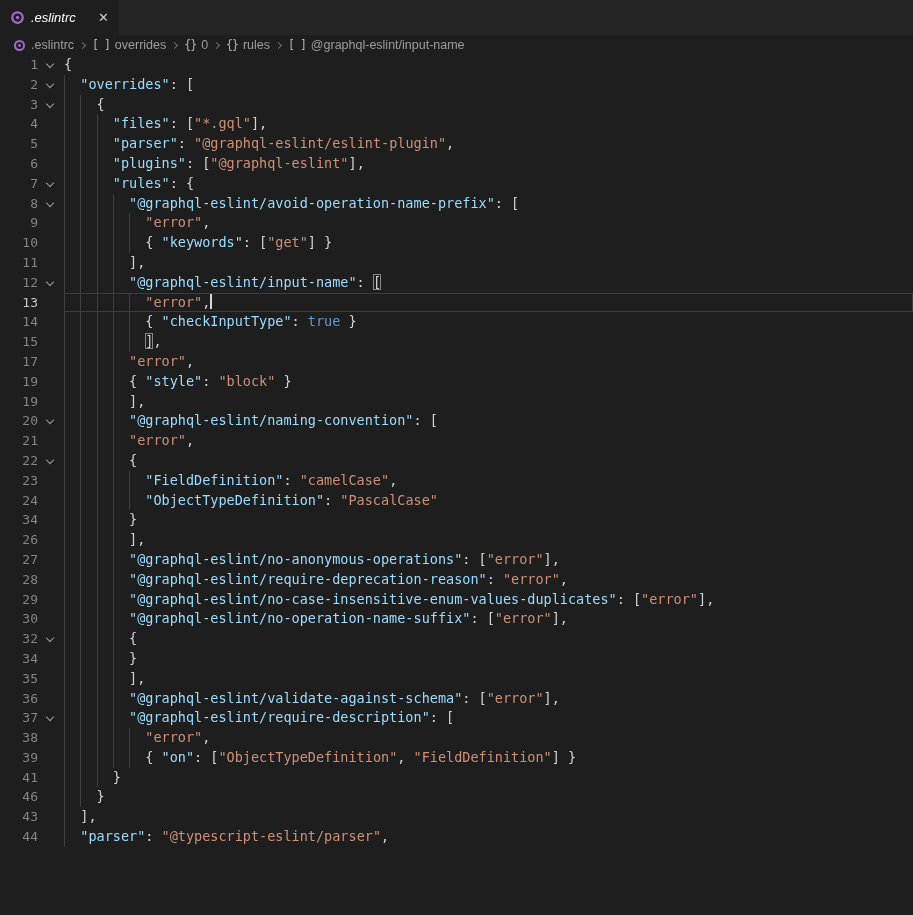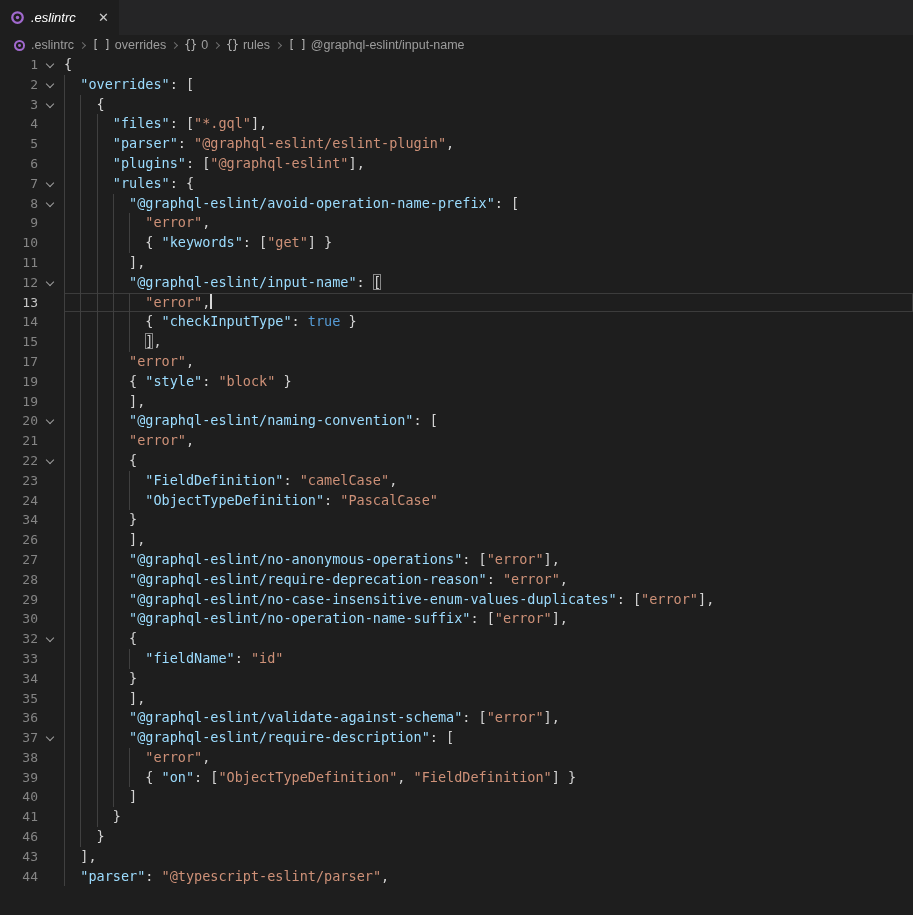--- a/index.html
+++ b/index.html
@@ -263,25 +263,20 @@
       <span class="lnum">30</span>
       <span class="lfold"></span>
       <span class="code"><i class="guide" style="left: 0ch;"></i><i class="guide" style="left: 2ch;"></i><i class="guide" style="left: 4ch;"></i><i class="guide" style="left: 6ch;"></i><span class="txt">        <span class="tk-k">"@graphql-eslint/no-operation-name-suffix"</span><span class="tk-p">: [</span><span class="tk-s">"error"</span><span class="tk-p">],</span></span></span>
     </div>
     <div class="line">
       <span class="lnum">32</span>
       <span class="lfold has"></span>
       <span class="code"><i class="guide" style="left: 0ch;"></i><i class="guide" style="left: 2ch;"></i><i class="guide" style="left: 4ch;"></i><i class="guide" style="left: 6ch;"></i><span class="txt">        <span class="tk-p">{</span></span></span>
     </div>
     <div class="line">
-      <span class="lnum">33</span>
-      <span class="lfold"></span>
-      <span class="code"><i class="guide" style="left: 0ch;"></i><i class="guide" style="left: 2ch;"></i><i class="guide" style="left: 4ch;"></i><i class="guide" style="left: 6ch;"></i><i class="guide" style="left: 8ch;"></i><span class="txt">          <span class="tk-k">"fieldName"</span><span class="tk-p">: </span><span class="tk-s">"id"</span></span></span>
-    </div>
-    <div class="line">
       <span class="lnum">34</span>
       <span class="lfold"></span>
       <span class="code"><i class="guide" style="left: 0ch;"></i><i class="guide" style="left: 2ch;"></i><i class="guide" style="left: 4ch;"></i><i class="guide" style="left: 6ch;"></i><span class="txt">        <span class="tk-p">}</span></span></span>
     </div>
     <div class="line">
       <span class="lnum">35</span>
       <span class="lfold"></span>
       <span class="code"><i class="guide" style="left: 0ch;"></i><i class="guide" style="left: 2ch;"></i><i class="guide" style="left: 4ch;"></i><i class="guide" style="left: 6ch;"></i><span class="txt">        <span class="tk-p">],</span></span></span>
     </div>
     <div class="line">
@@ -296,25 +291,20 @@
     </div>
     <div class="line">
       <span class="lnum">38</span>
       <span class="lfold"></span>
       <span class="code"><i class="guide" style="left: 0ch;"></i><i class="guide" style="left: 2ch;"></i><i class="guide" style="left: 4ch;"></i><i class="guide" style="left: 6ch;"></i><i class="guide" style="left: 8ch;"></i><span class="txt">          <span class="tk-s">"error"</span><span class="tk-p">,</span></span></span>
     </div>
     <div class="line">
       <span class="lnum">39</span>
       <span class="lfold"></span>
       <span class="code"><i class="guide" style="left: 0ch;"></i><i class="guide" style="left: 2ch;"></i><i class="guide" style="left: 4ch;"></i><i class="guide" style="left: 6ch;"></i><i class="guide" style="left: 8ch;"></i><span class="txt">          <span class="tk-p">{ </span><span class="tk-k">"on"</span><span class="tk-p">: [</span><span class="tk-s">"ObjectTypeDefinition"</span><span class="tk-p">, </span><span class="tk-s">"FieldDefinition"</span><span class="tk-p">] }</span></span></span>
-    </div>
-    <div class="line">
-      <span class="lnum">40</span>
-      <span class="lfold"></span>
-      <span class="code"><i class="guide" style="left: 0ch;"></i><i class="guide" style="left: 2ch;"></i><i class="guide" style="left: 4ch;"></i><i class="guide" style="left: 6ch;"></i><span class="txt">        <span class="tk-p">]</span></span></span>
     </div>
     <div class="line">
       <span class="lnum">41</span>
       <span class="lfold"></span>
       <span class="code"><i class="guide" style="left: 0ch;"></i><i class="guide" style="left: 2ch;"></i><i class="guide" style="left: 4ch;"></i><span class="txt">      <span class="tk-p">}</span></span></span>
     </div>
     <div class="line">
       <span class="lnum">46</span>
       <span class="lfold"></span>
       <span class="code"><i class="guide" style="left: 0ch;"></i><i class="guide" style="left: 2ch;"></i><span class="txt">    <span class="tk-p">}</span></span></span>

